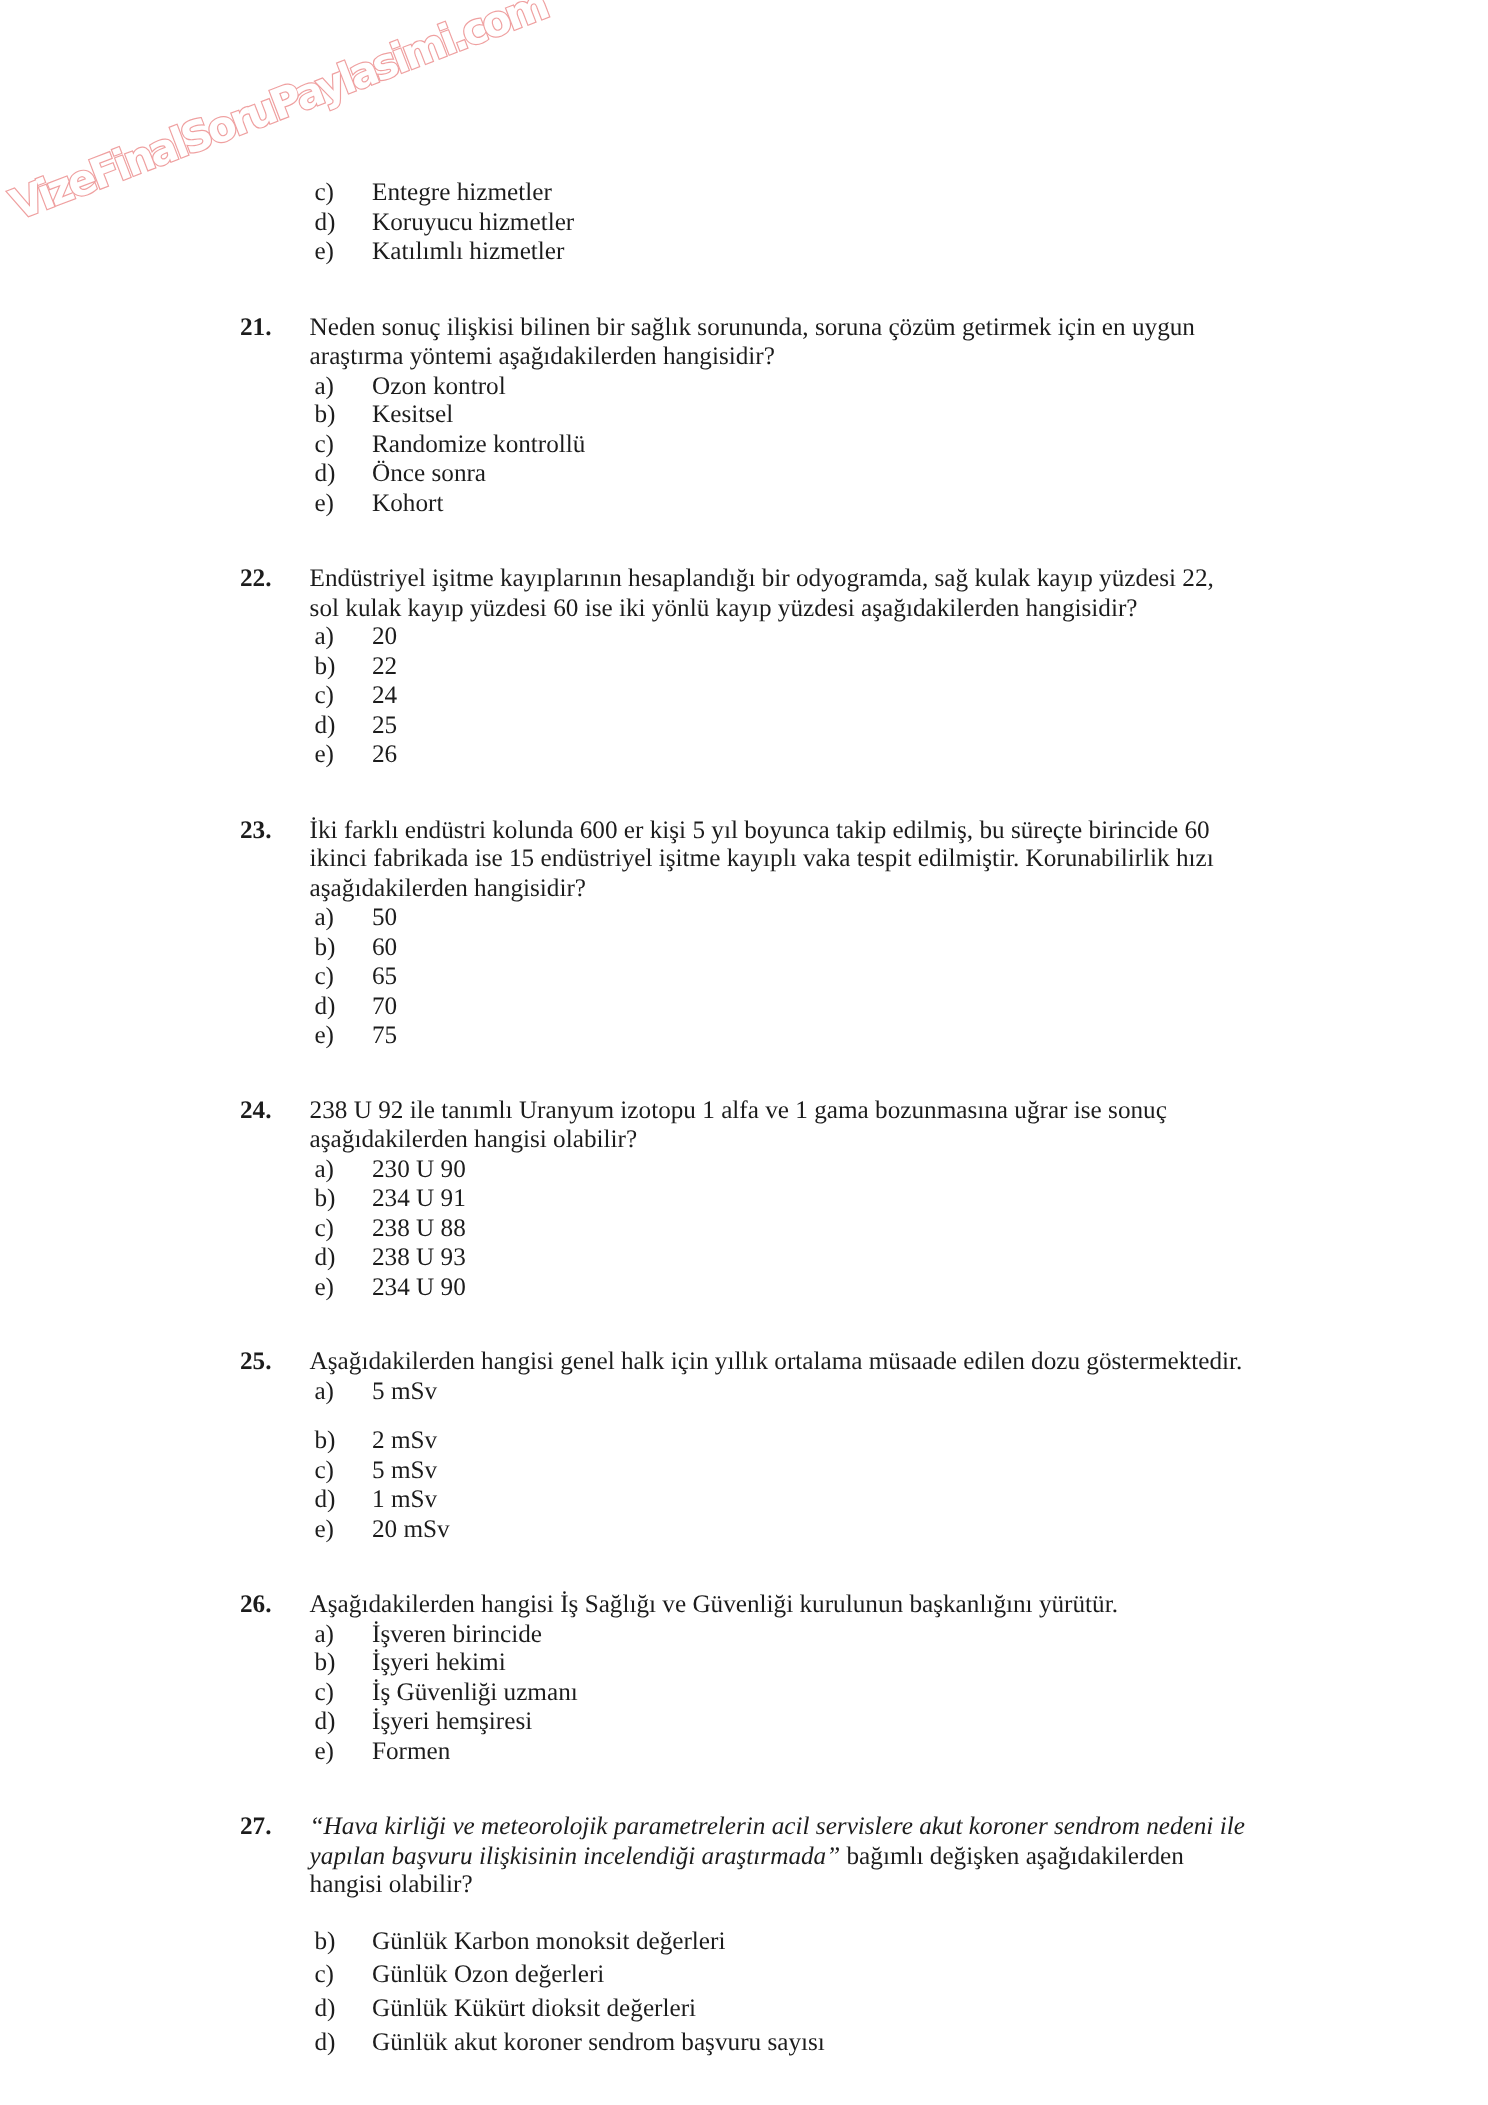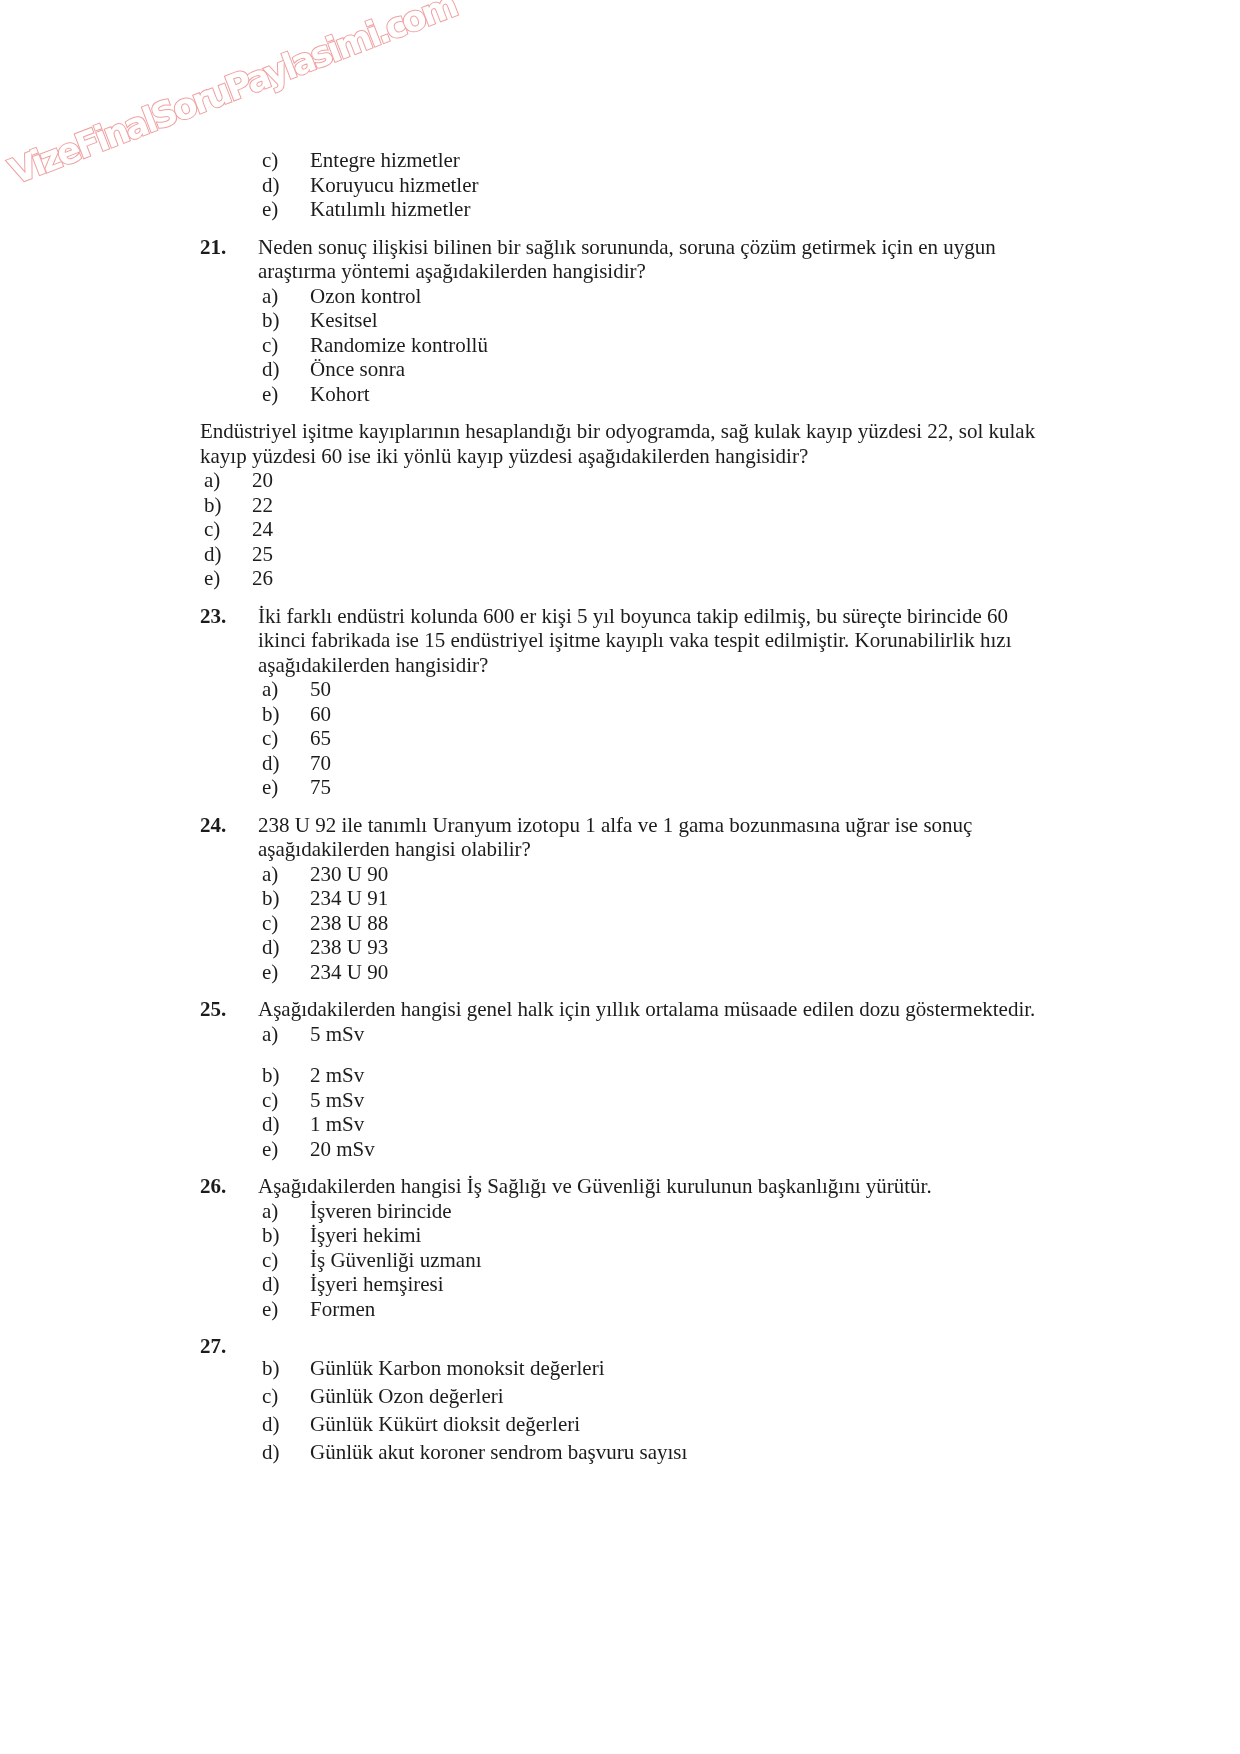--- a/index.html
+++ b/index.html
@@ -38,21 +38,21 @@
     top: 148px;
     width: 840px;
     font-size: 21px;
     line-height: 24.5px;
     z-index: 2;
   }
   .intro-options { margin-left: 62px; }
   .opt { display: flex; }
   .opt-letter { width: 48px; flex: none; }
   .opt-text { flex: 1; }
-  .question { margin-top: 13px; display: flex; }
+  .question { margin-top: 38px; display: flex; }
   .qnum { width: 58px; flex: none; font-weight: bold; }
   .qbody { flex: 1; }
   .qtext-quoted { font-style: italic; }
   .opts { margin-left: 4px; }
   .opts.gap-before { margin-top: 20px; }
   .opts.wide .opt { line-height: 28px; }
   .opt.gap-after { margin-bottom: 17px; }
 </style>
 </head>
 <body>
@@ -97,20 +97,21 @@
     <span class="opt-text">Önce sonra</span>
   </div>
             <div class="opt">
     <span class="opt-letter">e)</span>
     <span class="opt-text">Kohort</span>
   </div>
           </div>
     </div>
   </div>
       <div class="question">
+    <span class="qnum">22.</span>
     <div class="qbody">
       <div class="qtext"><span class="qtext-regular">Endüstriyel işitme kayıplarının hesaplandığı bir odyogramda, sağ kulak kayıp yüzdesi 22, sol kulak kayıp yüzdesi 60 ise iki yönlü kayıp yüzdesi aşağıdakilerden hangisidir?</span></div>
       <div class="opts">
             <div class="opt">
     <span class="opt-letter">a)</span>
     <span class="opt-text">20</span>
   </div>
             <div class="opt">
     <span class="opt-letter">b)</span>
     <span class="opt-text">22</span>
@@ -238,20 +239,21 @@
             <div class="opt">
     <span class="opt-letter">e)</span>
     <span class="opt-text">Formen</span>
   </div>
           </div>
     </div>
   </div>
       <div class="question">
     <span class="qnum">27.</span>
     <div class="qbody">
+      <div class="qtext"><span class="qtext-quoted">“Hava kirliği ve meteorolojik parametrelerin acil servislere akut koroner sendrom nedeni ile yapılan başvuru ilişkisinin incelendiği araştırmada”</span><span class="qtext-regular"> bağımlı değişken aşağıdakilerden hangisi olabilir?</span></div>
       <div class="opts gap-before wide">
             <div class="opt">
     <span class="opt-letter">b)</span>
     <span class="opt-text">Günlük Karbon monoksit değerleri</span>
   </div>
             <div class="opt">
     <span class="opt-letter">c)</span>
     <span class="opt-text">Günlük Ozon değerleri</span>
   </div>
             <div class="opt">

